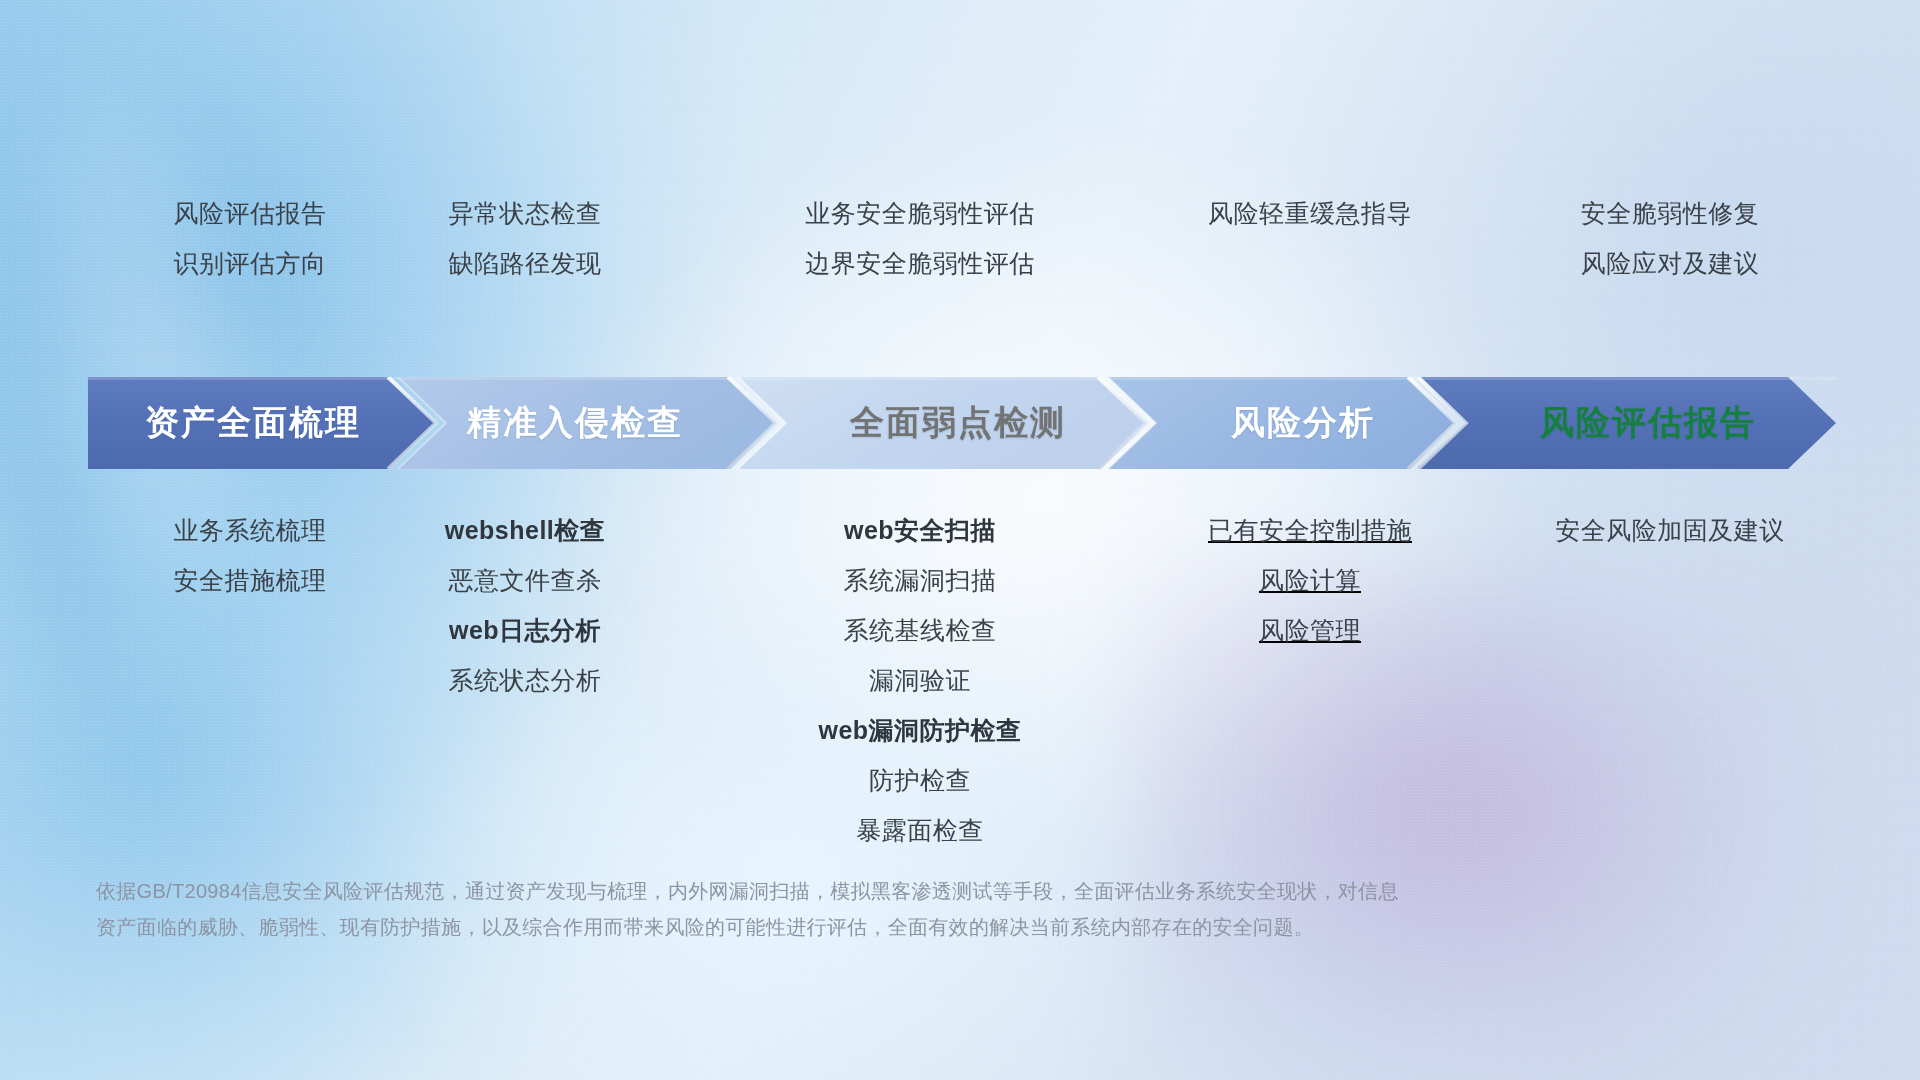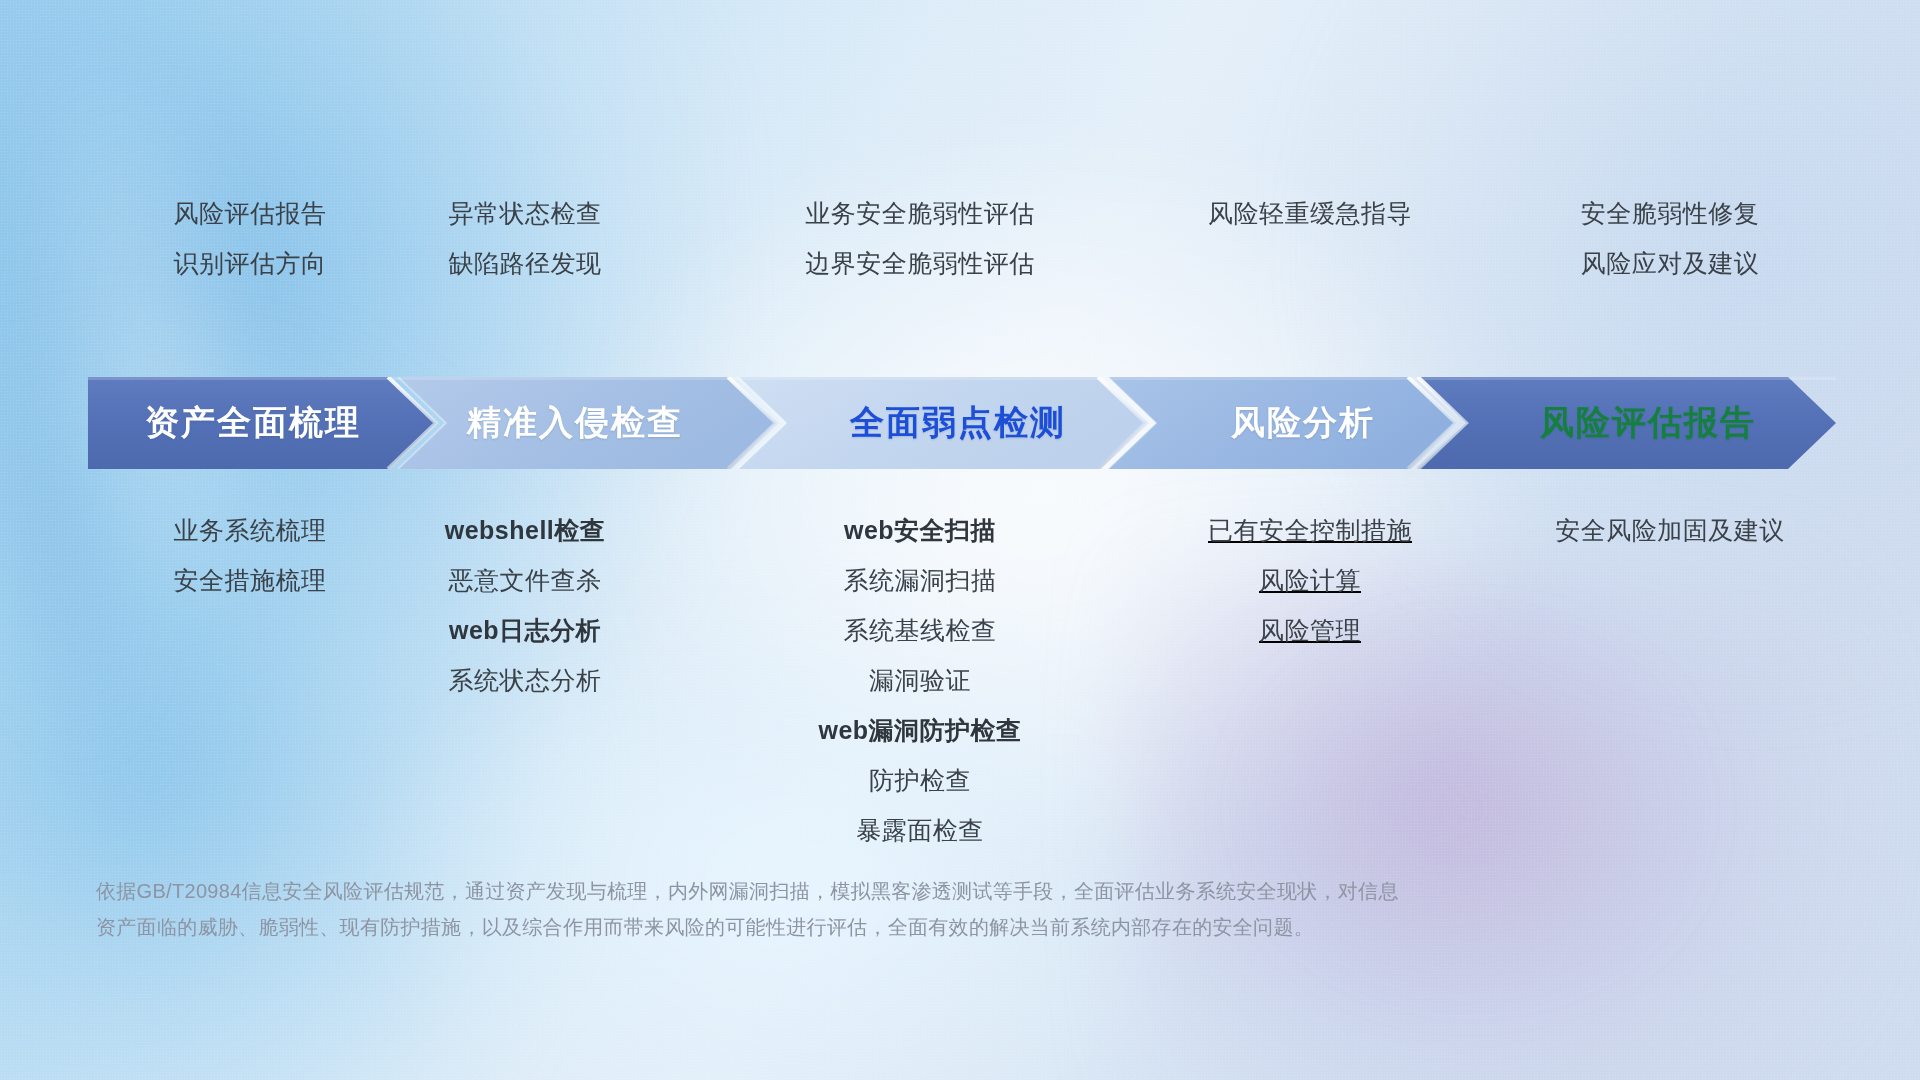--- a/index.html
+++ b/index.html
@@ -261,21 +261,21 @@
       <path d="M1020,0 L1068,46 L1020,92" fill="none" stroke="#ffffff" stroke-opacity="0.40" stroke-width="2"></path>
 
       <path d="M1330,0 H1700 L1748,46 L1700,92 H1330 L1378,46 Z" fill="url(#g5)"></path>
       <path d="M1330,0 L1378,46 L1330,92" fill="none" stroke="url(#edge)" stroke-width="4"></path>
 
       <rect x="0" y="0" width="1748" height="3" fill="#ffffff" opacity="0.18"></rect>
     </svg>
 
     <div class="seg-label" style="left:0px;   width:330px; color:#ffffff;">资产全面梳理</div>
     <div class="seg-label" style="left:312px; width:350px; color:#ffffff;">精准入侵检查</div>
-    <div class="seg-label" style="left:680px; width:380px; color:#1d4ed8;">全面弱点检测</div>
+    <div class="seg-label" style="left:680px; width:380px; color:#737373;">全面弱点检测</div>
     <div class="seg-label" style="left:1055px; width:320px; color:#ffffff;">风险分析</div>
     <div class="seg-label" style="left:1375px; width:370px; color:#15803d;">风险评估报告</div>
   </div>
 
   <div class="col bot-list" style="left:0px; top:505px; width:500px;">
     <div class="item">业务系统梳理</div>
     <div class="item">安全措施梳理</div>
   </div>
 
   <div class="col bot-list" style="left:330px; top:505px; width:390px;">

